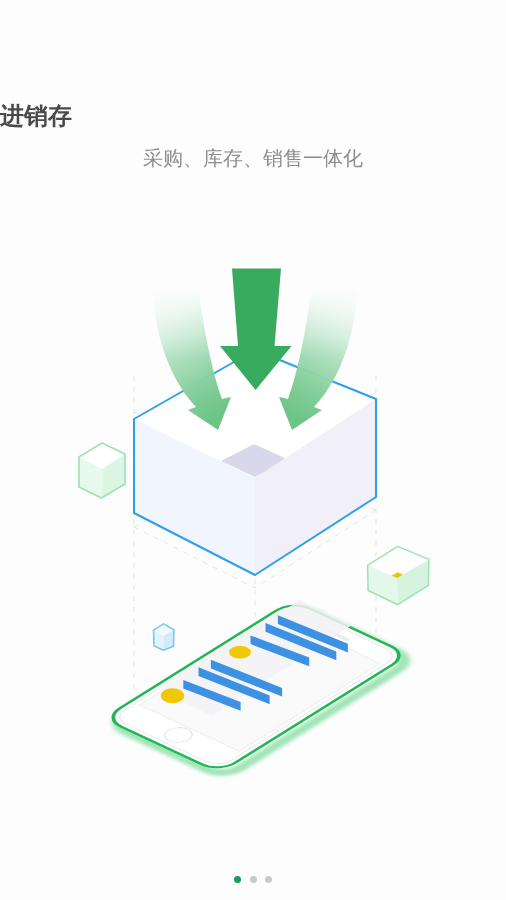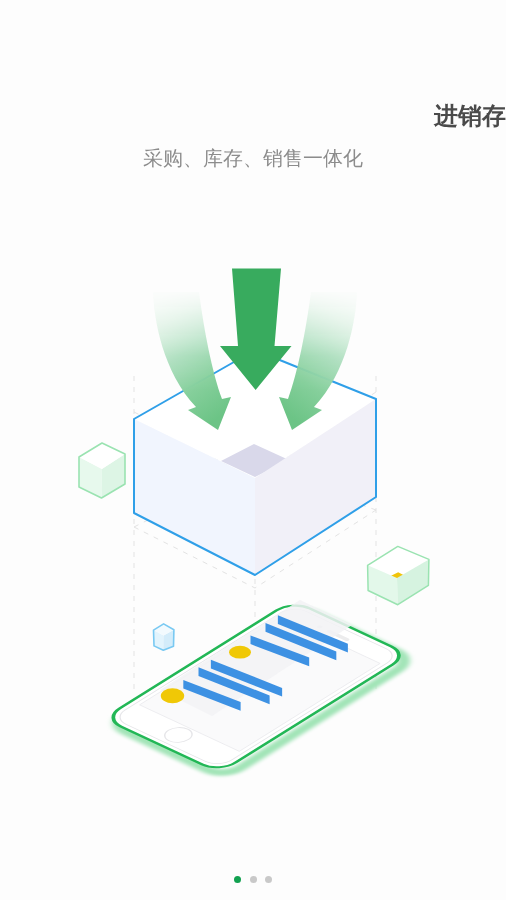--- a/index.html
+++ b/index.html
@@ -6,21 +6,21 @@
   body {
     width:506px; height:900px;
     background:#fdfdfd;
     font-family:"Liberation Sans", sans-serif;
     overflow:hidden;
     position:relative;
   }
   .screen { position:absolute; inset:0; }
   .title {
     position:absolute; left:0; right:0; top:102px;
-    text-align:right;
+    text-align:left;
     font-size:24px; font-weight:bold; color:#4a4a4a;
     letter-spacing:0px; line-height:28px;
   }
   .subtitle {
     position:absolute; left:0; right:0; top:145px;
     text-align:center;
     font-size:20px; color:#8c8c8c; line-height:26px;
   }
   .illu { position:absolute; left:0; top:0; width:506px; height:900px; }
   .dots { position:absolute; left:0; right:0; top:869px; text-align:center; }

